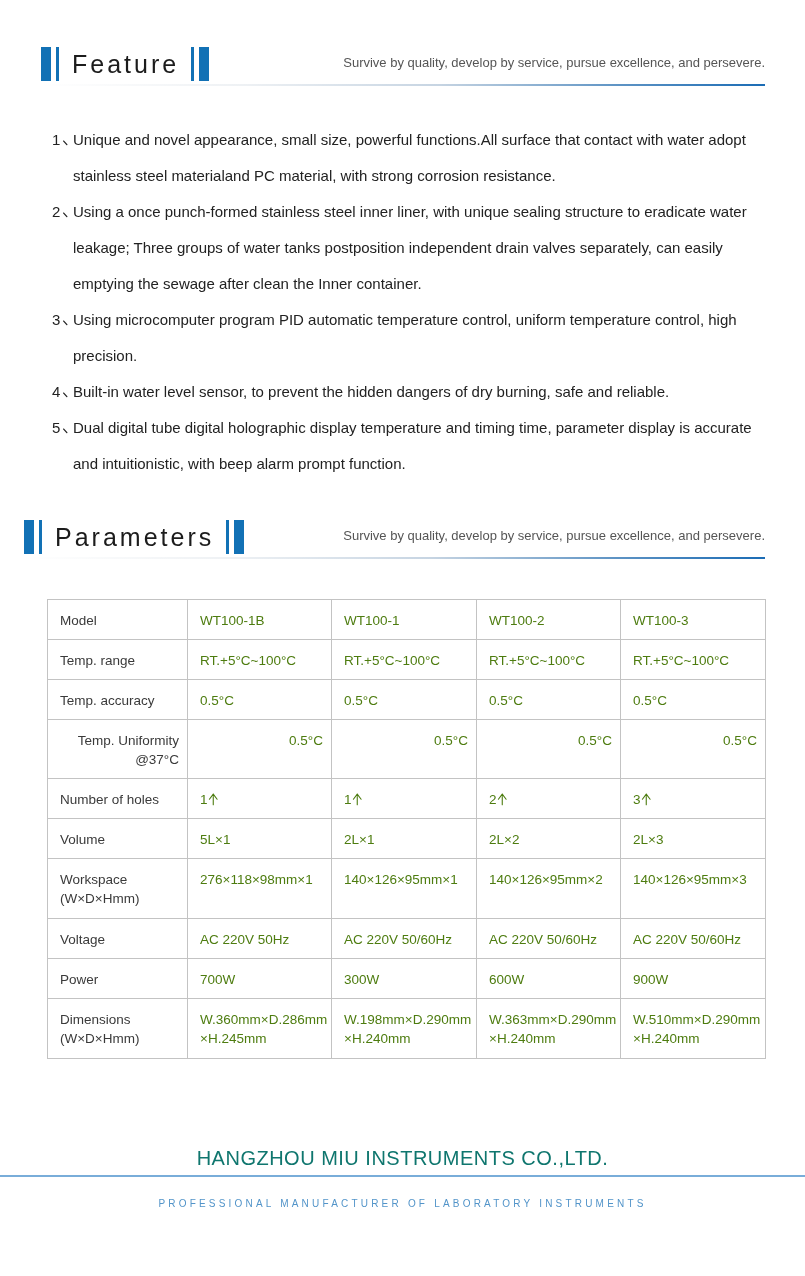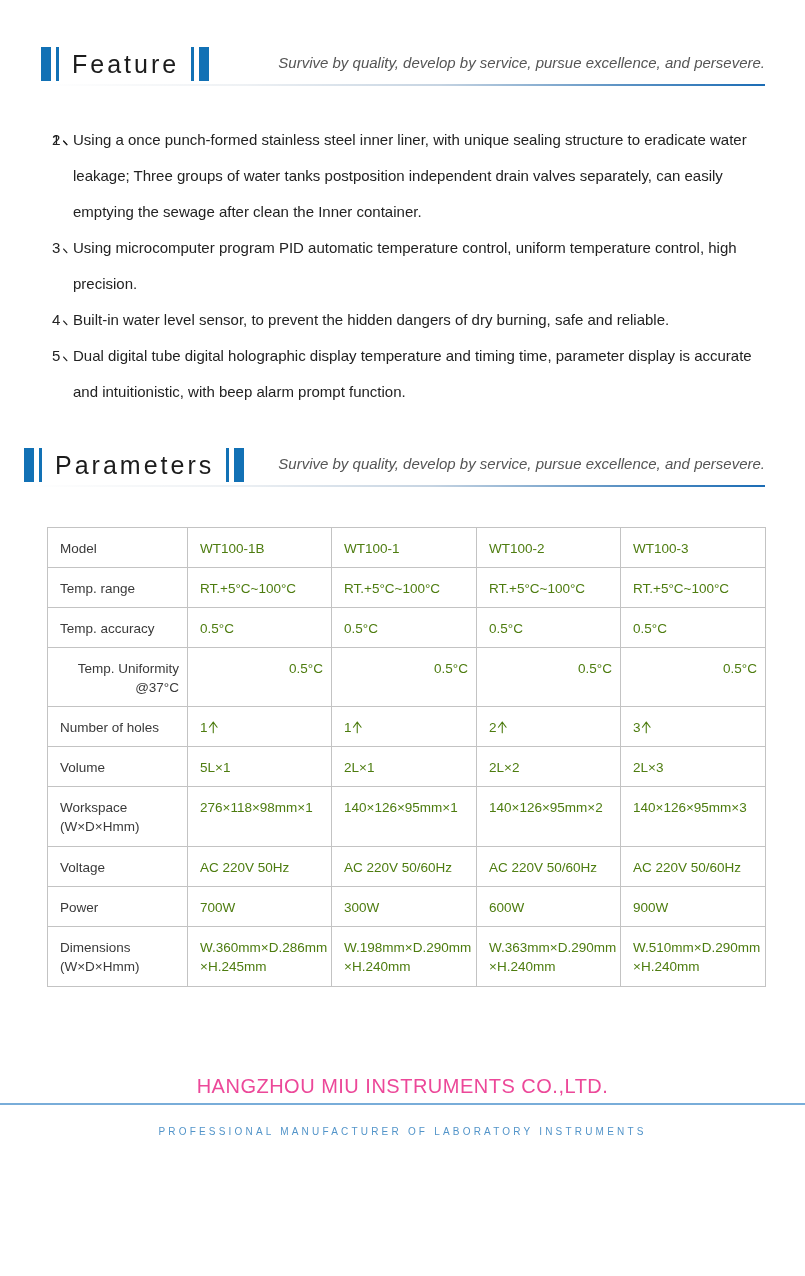--- a/index.html
+++ b/index.html
@@ -7,21 +7,21 @@
   body { font-family:"Liberation Sans", sans-serif; }
   .page { position:relative; width:805px; height:1276px; margin:0 auto; background:#fff; overflow:hidden; }
 
   
   .sec-header { position:relative; height:36px; margin:0 40px 0 41px; display:flex; align-items:center; }
   .bar { background:#1271b5; height:34px; flex:0 0 auto; }
   .bar-thick { width:10px; }
   .bar-thin { width:3px; margin-left:5px; }
   .bar-thin-r { width:3px; margin-right:5px; }
   .sec-title { font-size:25px; color:#1c1c1c; letter-spacing:3px; margin:0 12px 0 13px; white-space:nowrap; font-weight:400; }
-  .sec-tagline { margin-left:auto; font-style:italic; font-size:15px; color:#555; white-space:nowrap; transform:translateY(-2px); }
+  .sec-tagline { margin-left:auto; font-size:13px; color:#555; white-space:nowrap; transform:translateY(-2px); }
   .sec-line { position:absolute; left:0; right:0; bottom:-4px; height:2px;
               background:linear-gradient(90deg,#ffffff 0%,#eef1f4 28%,#c6d4e2 55%,#5d93c4 80%,#1b6cb5 100%); }
   #feature-header { margin-top:46px; }
   #parameters-header { margin-top:37px;margin-left:24px; }
 
   
   .feat-list { margin:40px 42px 0 52px; width:711px; }
   .feat-item { position:relative; padding-left:21px; font-size:15px; line-height:36px; color:#222; }
   .feat-num { position:absolute; left:0; top:0; }
 
@@ -29,21 +29,21 @@
   .param-table { border-collapse:collapse; table-layout:fixed; width:718px; margin:44px 57px 0 47px;border-radius:27px; }
   .param-table td { border:1px solid #c3c3c3; font-size:13.5px; color:#4d7c0f; line-height:19px;
                     vertical-align:top; padding:11px 8px 6px 12px; overflow:hidden; }
   .param-table tr { height:40px; }
   .param-table tr:nth-child(4) { height:59px;text-align:right; }
   .param-table tr:nth-child(7), .param-table tr:nth-child(10) { height:60px; }
   .param-table td.lbl { color:#3a3a3a; }
 
   
   .footer { margin-top:87px; text-align:center; }
-  .footer-company { font-size:20px; color:#ec4899; letter-spacing:0.5px; line-height:24px; }
+  .footer-company { font-size:20px; color:#0f766e; letter-spacing:0.5px; line-height:24px; }
   .footer-line { height:2px; background:#79add9; margin-top:5px; }
   .footer-tagline { margin-top:21px; font-size:10px; font-weight:normal; letter-spacing:3.2px; color:#5294c9; }
 
   
   .g-ge { display:inline-block; width:0.78em; height:0.95em; vertical-align:-0.12em; }
   .g-dun { display:inline-block; width:0.45em; height:0.5em; vertical-align:-0.08em; margin:0 0.18em 0 0.08em; }
 </style>
 </head>
 <body>
 
@@ -55,21 +55,21 @@
     <div class="sec-title">Feature</div>
     <div class="bar bar-thin-r"></div>
     <div class="bar bar-thick"></div>
     <div class="sec-tagline">Survive by quality, develop by service, pursue excellence, and persevere.</div>
     <div class="sec-line"></div>
   </div>
 
   <div class="feat-list" id="feature-list">
       <div class="feat-item"><span class="feat-num">1<svg class="g-dun" viewBox="0 0 10 10">
             <path d="M2.5 2.5 L7.2 7.8" fill="none" stroke="currentColor" stroke-width="1.9" stroke-linecap="round"></path>
-          </svg></span></div>
+          </svg></span><span>Unique and novel appearance, small size, powerful functions.All surface that contact with water adopt stainless steel materialand PC material, with strong corrosion resistance.</span></div>
       <div class="feat-item"><span class="feat-num">2<svg class="g-dun" viewBox="0 0 10 10">
             <path d="M2.5 2.5 L7.2 7.8" fill="none" stroke="currentColor" stroke-width="1.9" stroke-linecap="round"></path>
           </svg></span><span>Using a once punch-formed stainless steel inner liner, with unique sealing structure to eradicate water leakage; Three groups of water tanks postposition independent drain valves separately, can easily emptying the sewage after clean the Inner container.</span></div>
       <div class="feat-item"><span class="feat-num">3<svg class="g-dun" viewBox="0 0 10 10">
             <path d="M2.5 2.5 L7.2 7.8" fill="none" stroke="currentColor" stroke-width="1.9" stroke-linecap="round"></path>
           </svg></span><span>Using microcomputer program PID automatic temperature control, uniform temperature control, high precision.</span></div>
       <div class="feat-item"><span class="feat-num">4<svg class="g-dun" viewBox="0 0 10 10">
             <path d="M2.5 2.5 L7.2 7.8" fill="none" stroke="currentColor" stroke-width="1.9" stroke-linecap="round"></path>
           </svg></span><span>Built-in water level sensor, to prevent the hidden dangers of dry burning, safe and reliable.</span></div>
       <div class="feat-item"><span class="feat-num">5<svg class="g-dun" viewBox="0 0 10 10">

